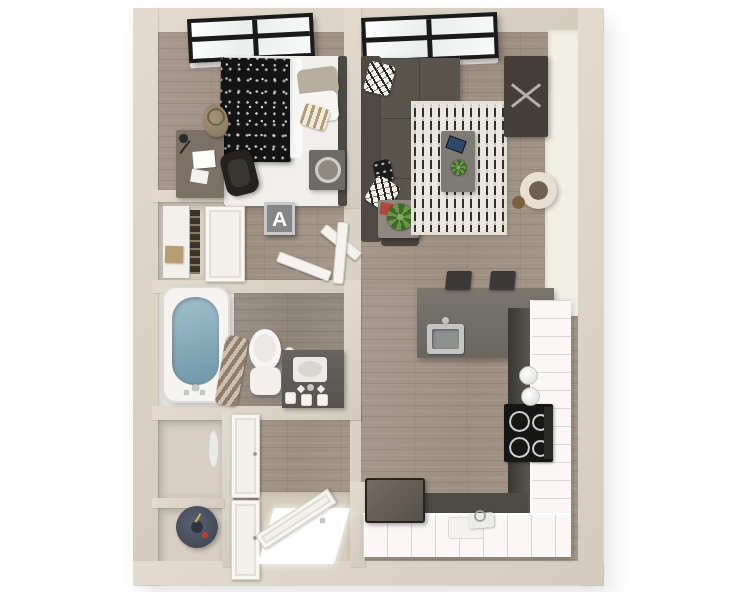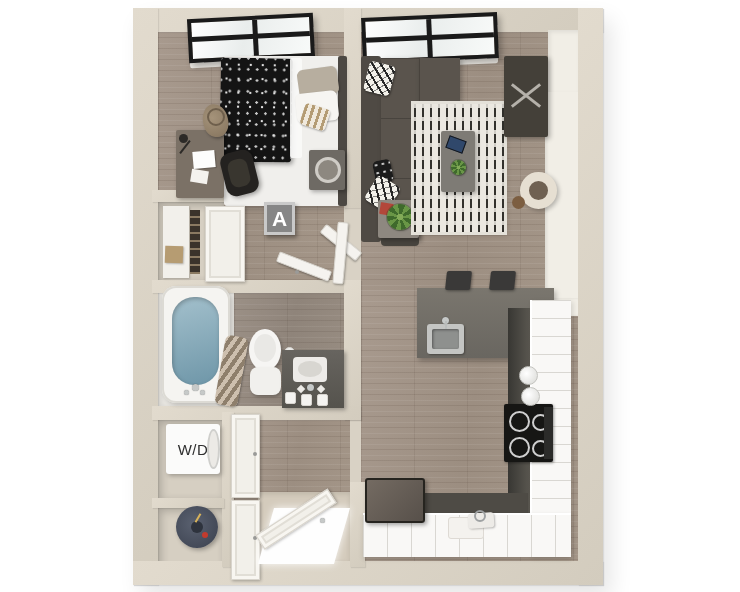--- a/index.html
+++ b/index.html
@@ -192,23 +192,20 @@
   <div class="abs" style="left:298px;top:386px;width:6px;height:6px;background:#eceae6;transform:rotate(45deg);"></div>
   <div class="abs" style="left:318px;top:386px;width:6px;height:6px;background:#eceae6;transform:rotate(45deg);"></div>
   <div class="abs" style="left:285px;top:392px;width:9px;height:10px;background:#f4f3f0;border:1px solid #d8d5d0;border-radius:2px;"></div>
   <div class="abs" style="left:301px;top:394px;width:9px;height:10px;background:#f4f3f0;border:1px solid #d8d5d0;border-radius:2px;"></div>
   <div class="abs" style="left:317px;top:394px;width:9px;height:10px;background:#f4f3f0;border:1px solid #d8d5d0;border-radius:2px;"></div>
 
   <div class="abs" style="left:163px;top:206px;width:26px;height:72px;background:#f2f0eb;box-shadow:1px 1px 2px rgba(0,0,0,.2);"></div>
   <div class="abs slat" style="left:190px;top:210px;width:10px;height:64px;"></div>
   <div class="abs" style="left:165px;top:246px;width:18px;height:17px;background:#b69c72;transform:rotate(2deg);box-shadow:1px 1px 2px rgba(0,0,0,.25);"></div>
   <div class="abs door-panel" style="left:205px;top:206px;width:38px;height:74px;"></div>
-  <div class="abs white-box wd-label" style="left:166px;top:424px;width:54px;height:50px;">
-    <span>W/D</span>
-  </div>
   <div class="abs" style="left:207px;top:429px;width:13px;height:40px;border:2px solid #cfcfcc;border-radius:50%;background:#eceae6;box-sizing:border-box;"></div>
   <div class="abs ring" style="left:176px;top:506px;width:42px;height:42px;background:radial-gradient(circle at 42% 42%,#5a6170,#424856 75%);box-shadow:2px 2px 4px rgba(0,0,0,.3);"></div>
   <div class="abs ring" style="left:191px;top:521px;width:12px;height:12px;background:#2e333d;"></div>
   <div class="abs ring" style="left:202px;top:532px;width:6px;height:6px;background:#c23b2e;"></div>
   <div class="abs" style="left:197px;top:513px;width:2px;height:10px;background:#d8b35a;transform:rotate(30deg);"></div>
   <div class="abs door-panel" style="left:231px;top:414px;width:27px;height:82px;"></div>
   <div class="abs ring" style="left:253px;top:452px;width:4px;height:4px;background:#9a9a98;"></div>
   <div class="abs door-panel" style="left:231px;top:500px;width:27px;height:78px;"></div>
   <div class="abs ring" style="left:253px;top:536px;width:4px;height:4px;background:#9a9a98;"></div>
 

